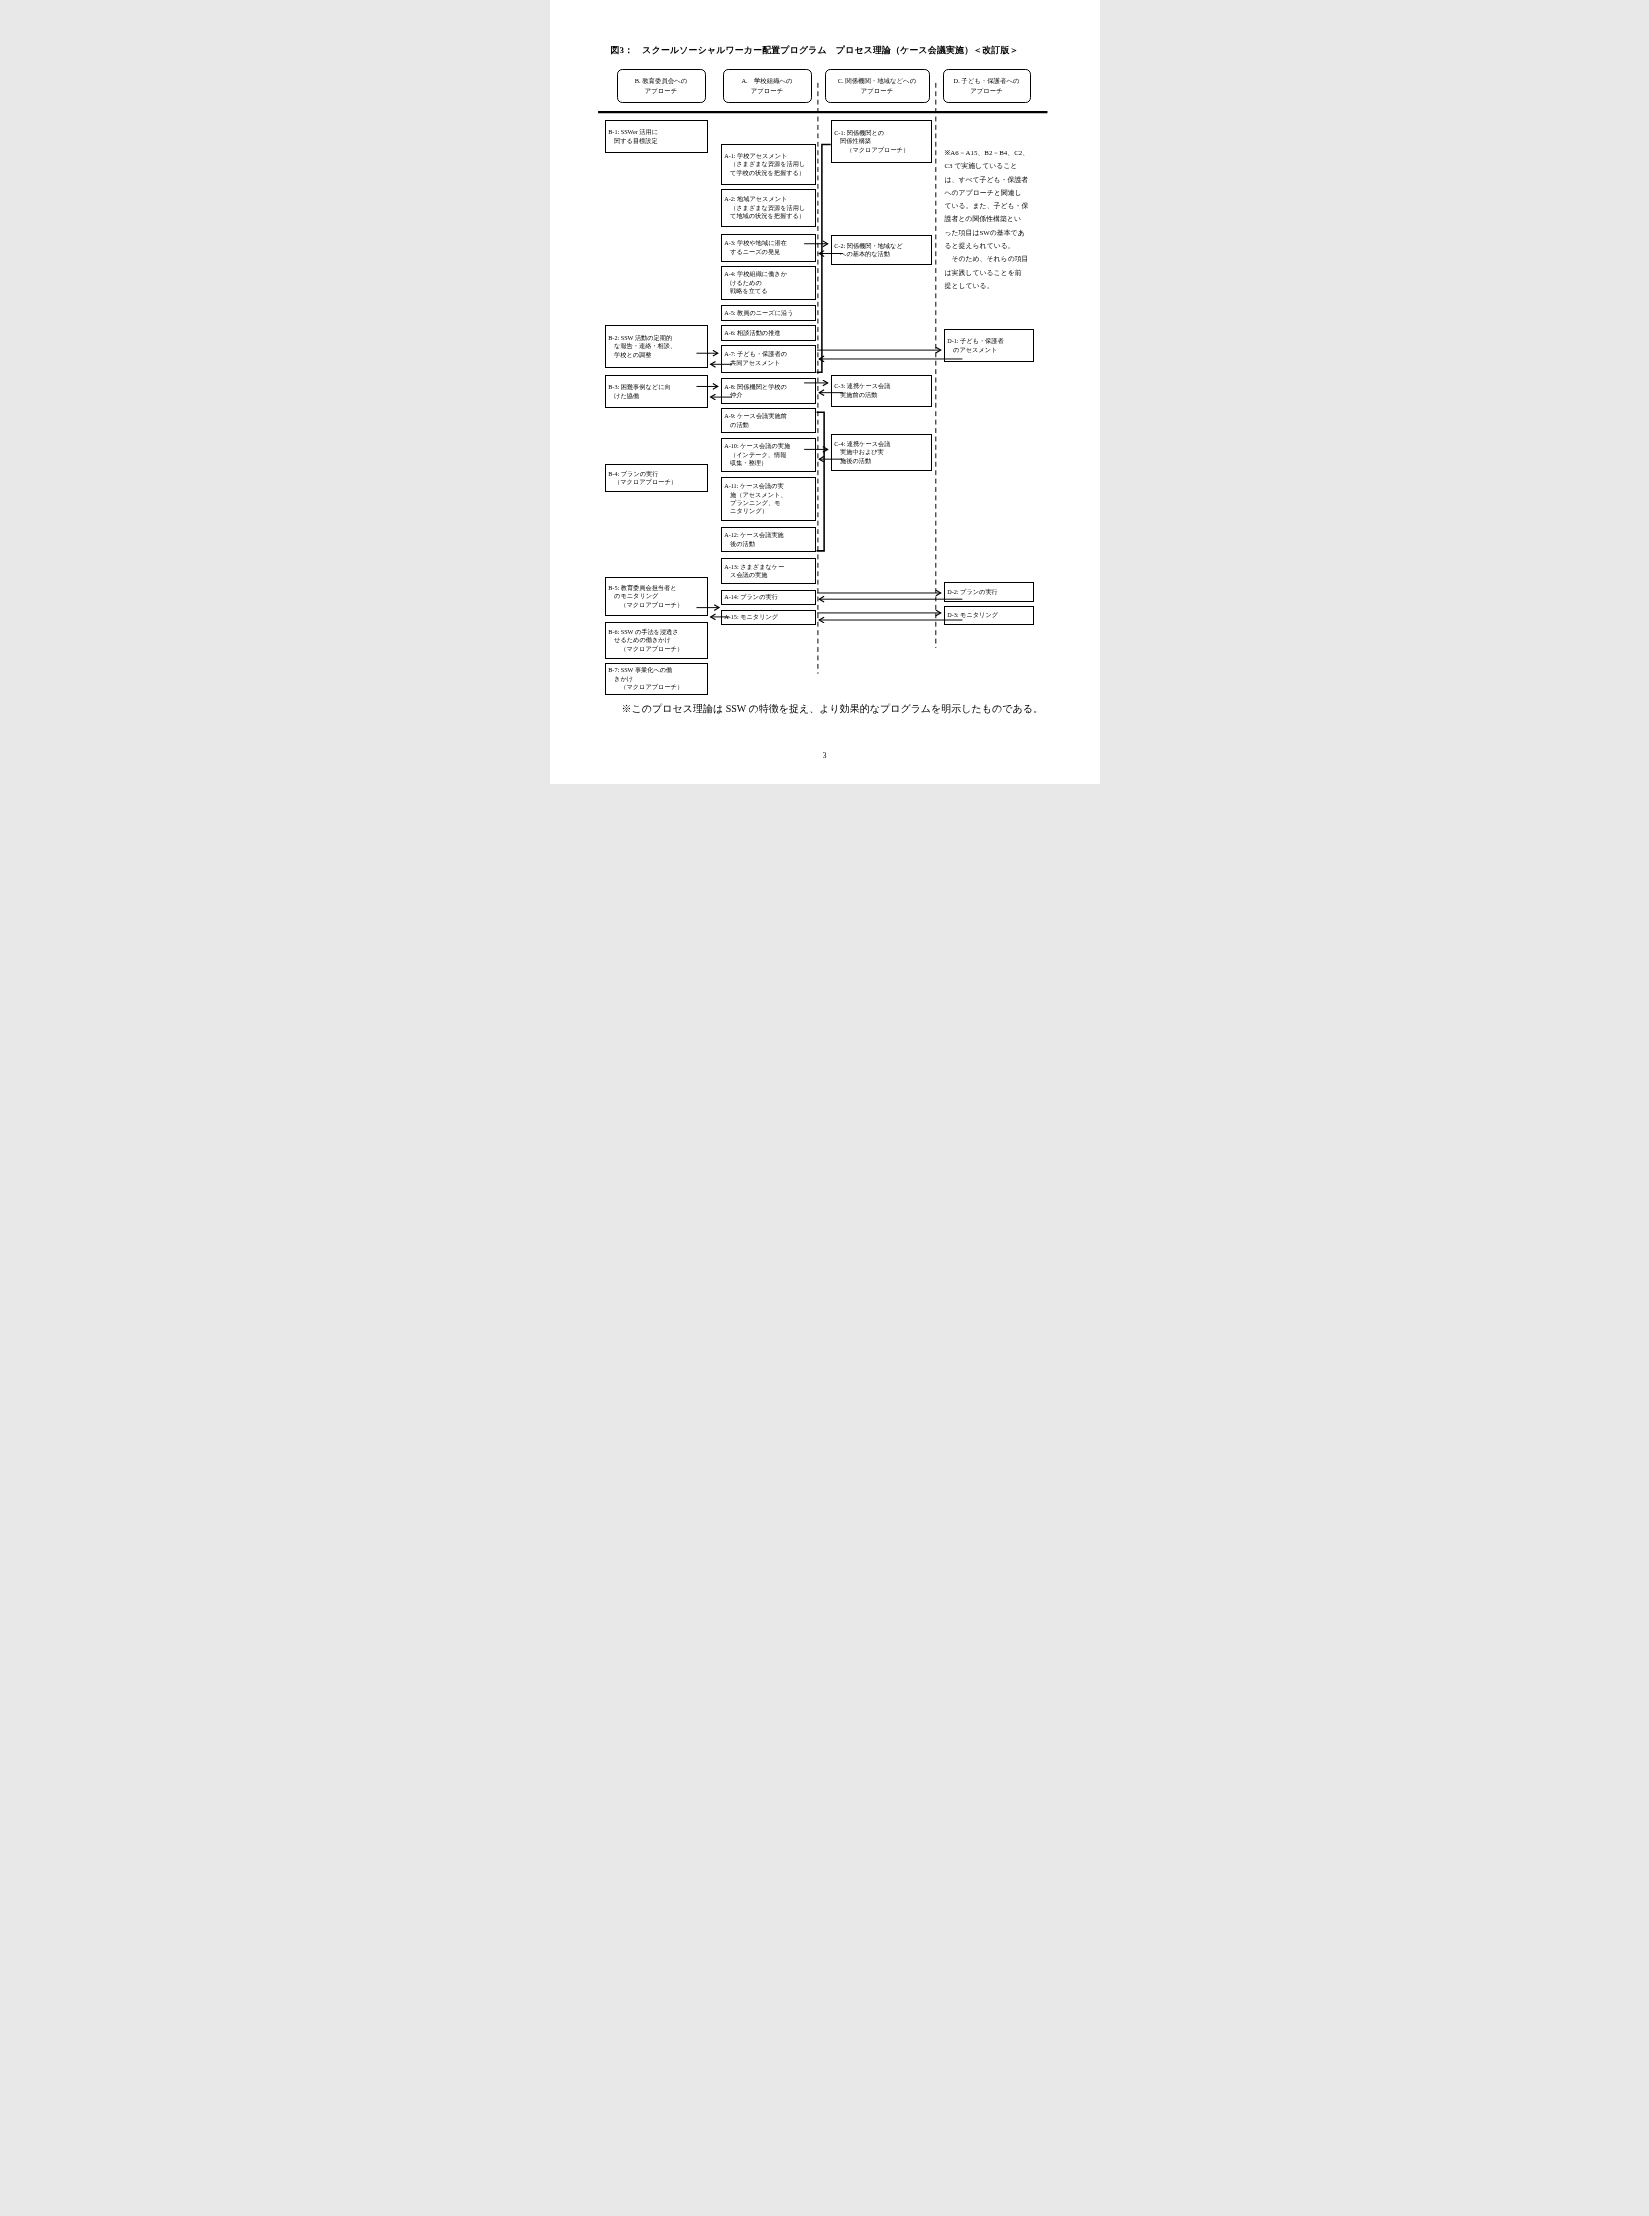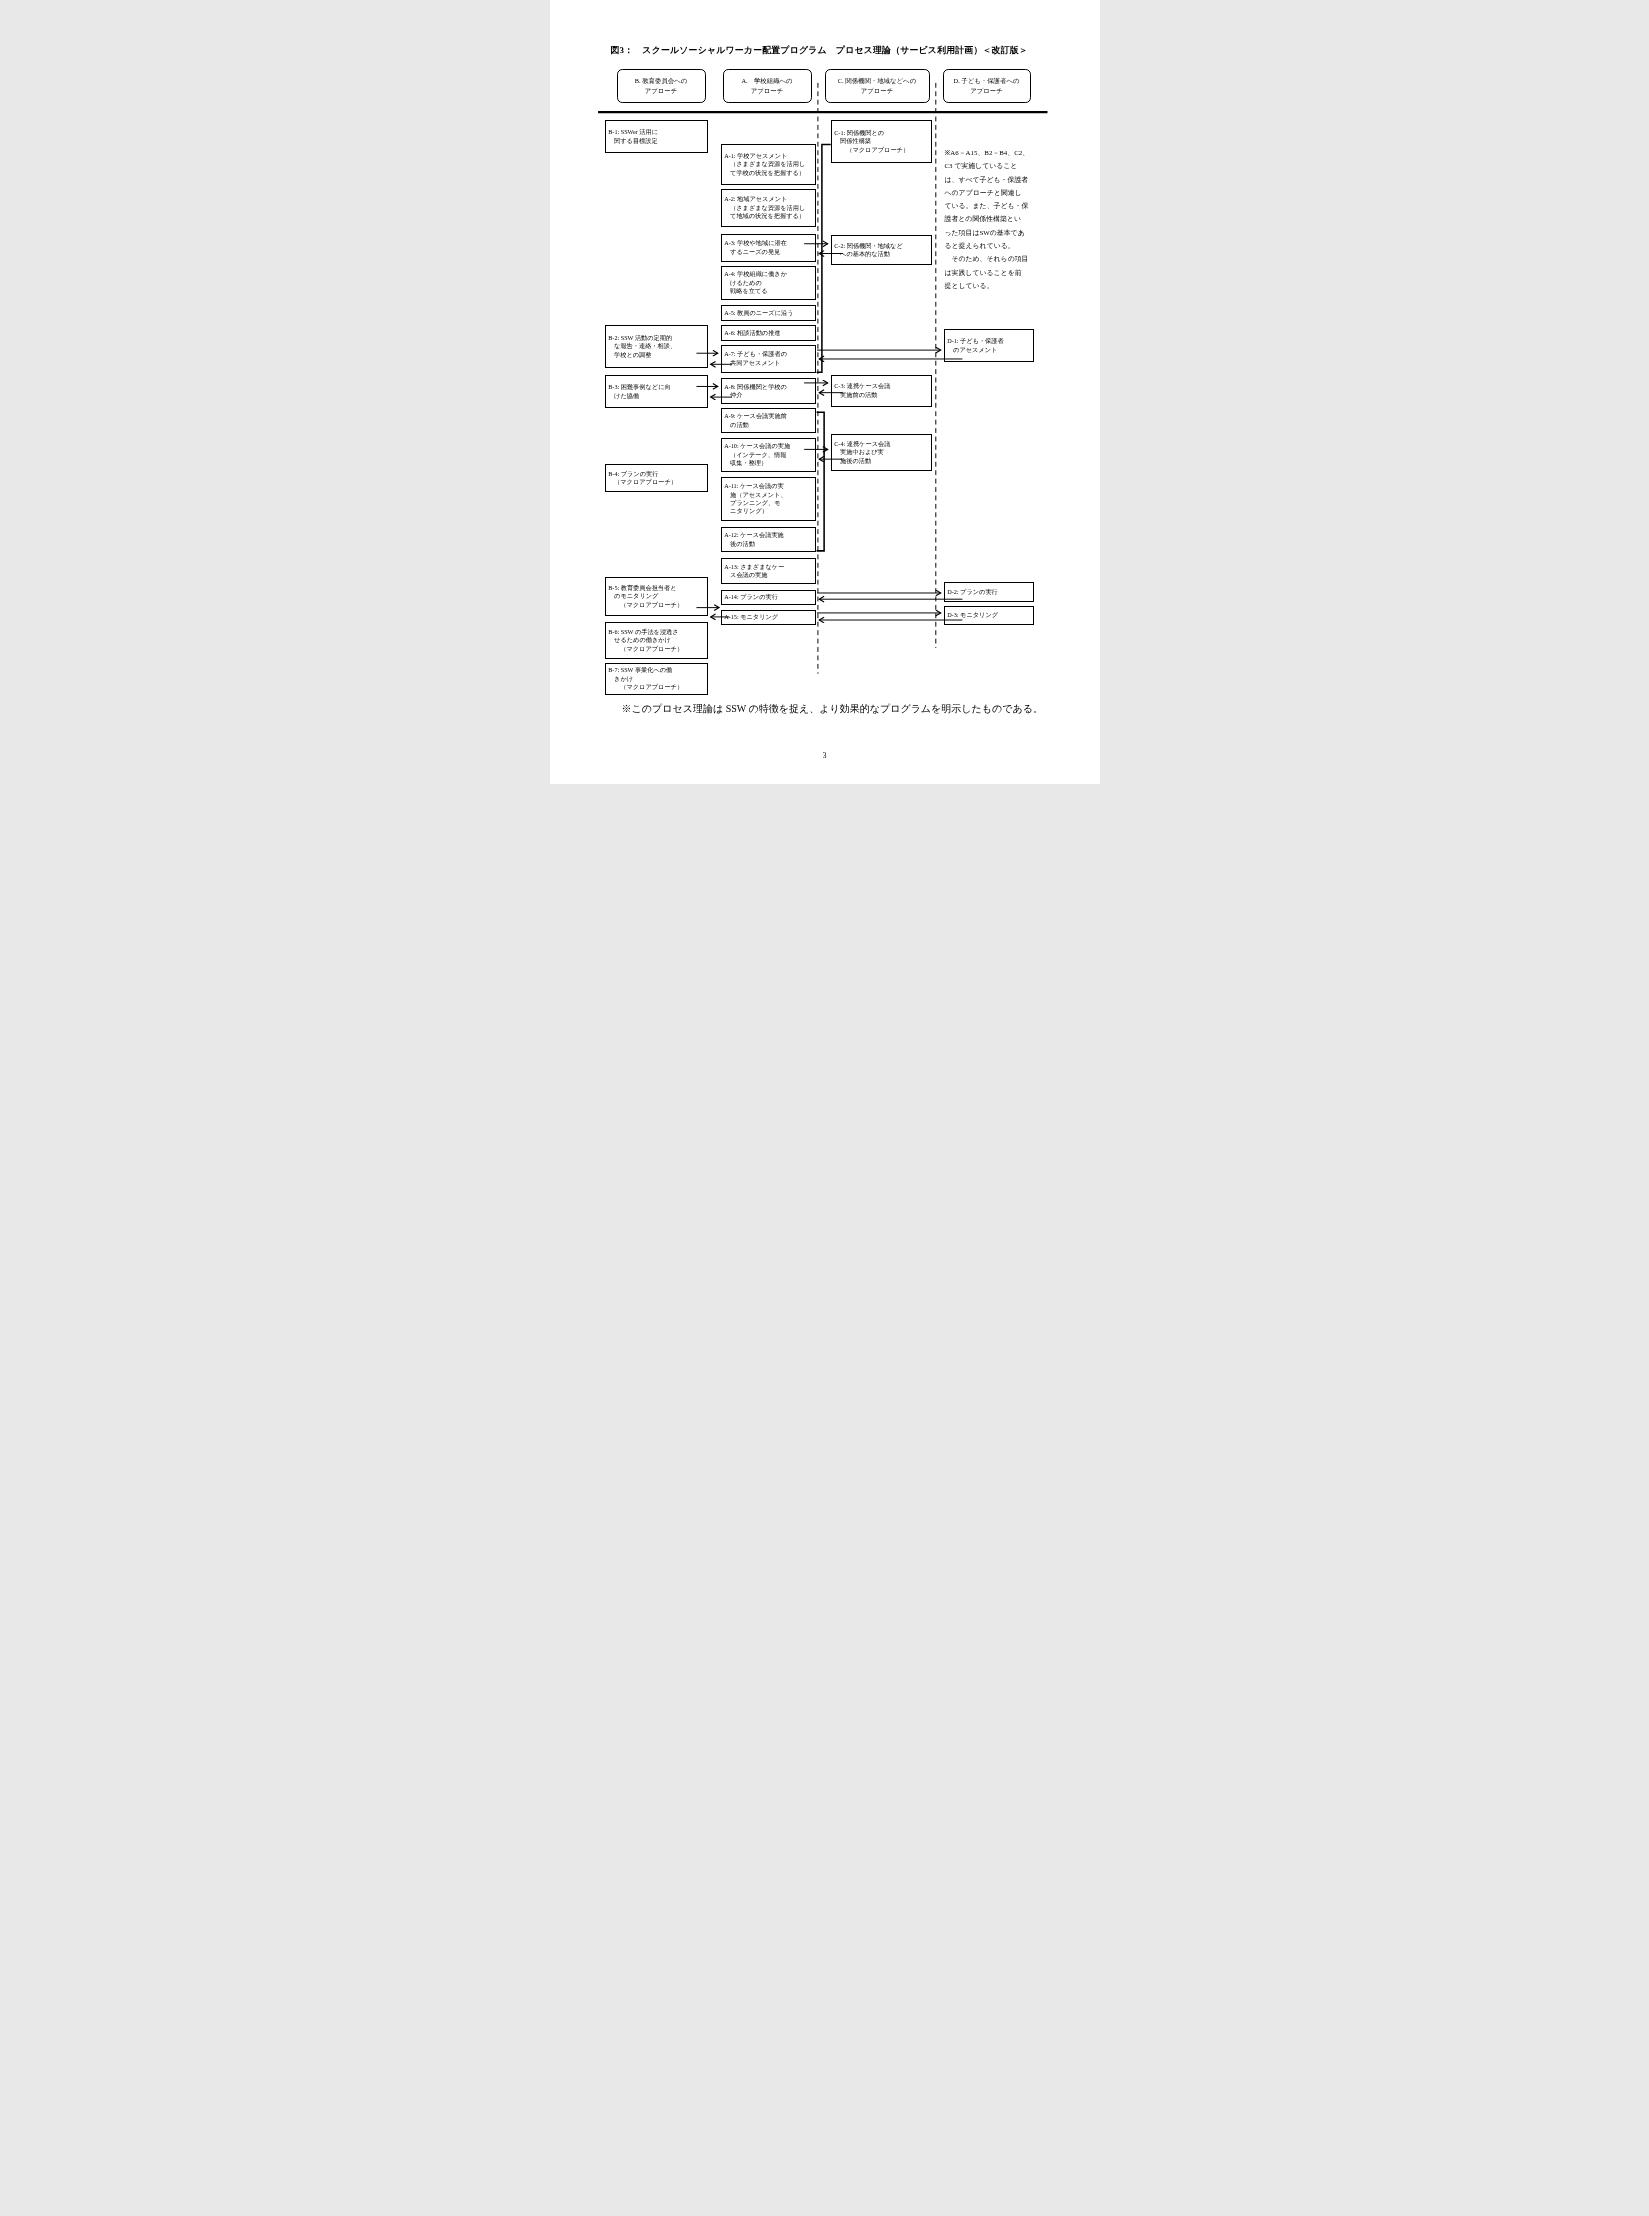--- a/index.html
+++ b/index.html
@@ -17,21 +17,21 @@
   .note .ln{white-space:nowrap;}
   .footnote{position:absolute;left:72px;top:702px;font-size:10px;white-space:nowrap;}
   .pagenum{position:absolute;left:0;top:751px;width:100%;text-align:center;font-size:7.5px;}
   svg.layer{position:absolute;left:0;top:0;pointer-events:none;}
 </style>
 </head>
 <body>
 
 <div class="page">
 
-  <div class="title">図3：　スクールソーシャルワーカー配置プログラム　プロセス理論（サービス利用計画）＜改訂版＞</div>
+  <div class="title">図3：　スクールソーシャルワーカー配置プログラム　プロセス理論（ケース会議実施）＜改訂版＞</div>
 
   <div class="hd" style="left:67px;width:89px;">
     <div>B. 教育委員会への</div>
     <div>アプローチ</div>
   </div>
   <div class="hd" style="left:173px;width:89px;">
     <div>A.　学校組織への</div>
     <div>アプローチ</div>
   </div>
   <div class="hd" style="left:275px;width:105px;">

